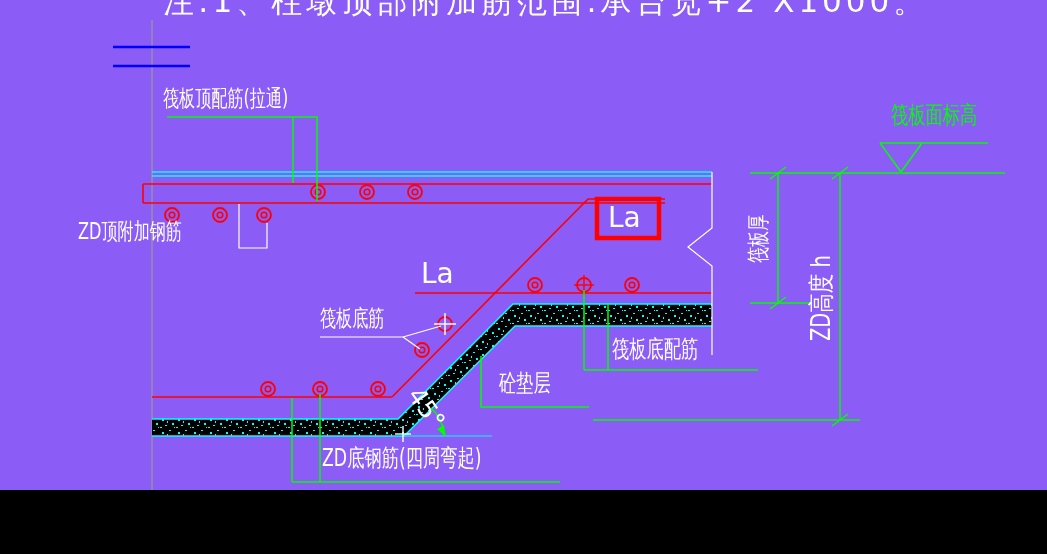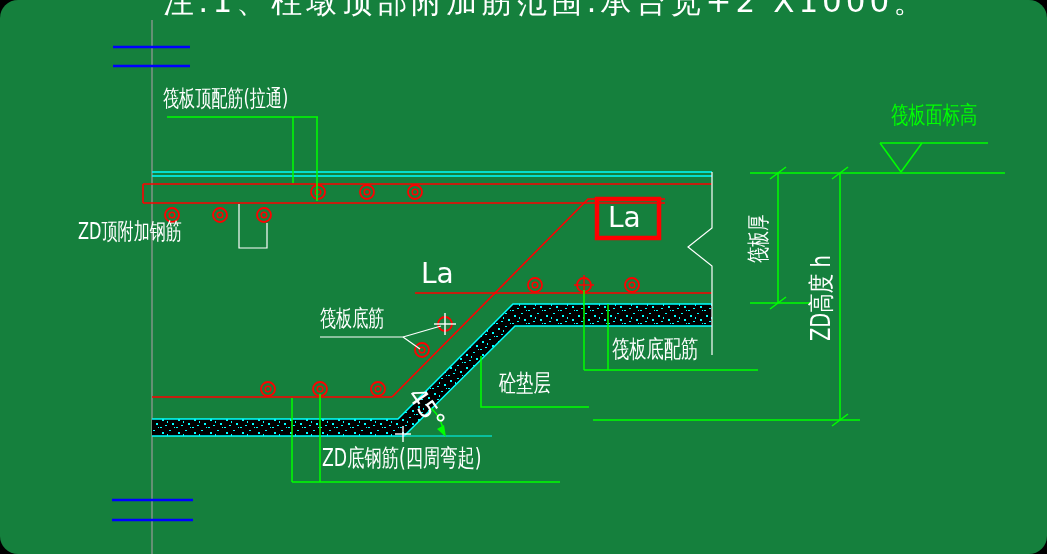--- a/index.html
+++ b/index.html
@@ -1,19 +1,18 @@
 <!DOCTYPE html>
 <html><head>
 <meta charset="utf-8">
 <style>
   html,body{margin:0;padding:0;background:#000;}
   #stage{
-    position:relative;width:1047px;height:554px;background:#15803d;overflow:hidden;
+    position:relative;width:1047px;height:490px;background:#8b5cf6;overflow:hidden;
     font-family:"DejaVu Sans", sans-serif;
-    border-radius:18px;
   }
   .lbl{position:absolute;color:#fff;white-space:nowrap;line-height:1.05;
        transform-origin:0 0;letter-spacing:0px;}
   .green{color:#00ff00;}
   svg{position:absolute;left:0;top:0;}
 </style>
 </head>
 <body>
 
 <div id="stage">

